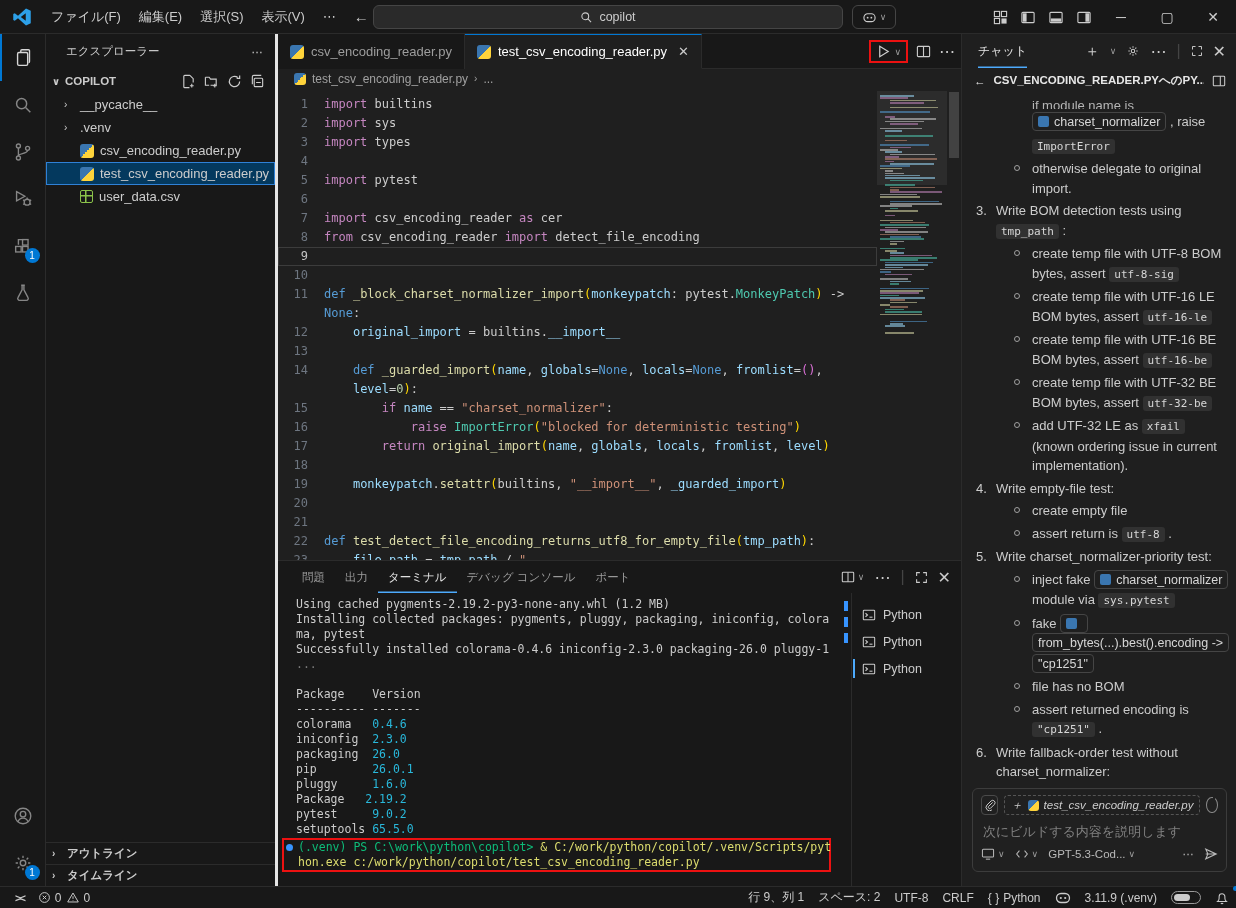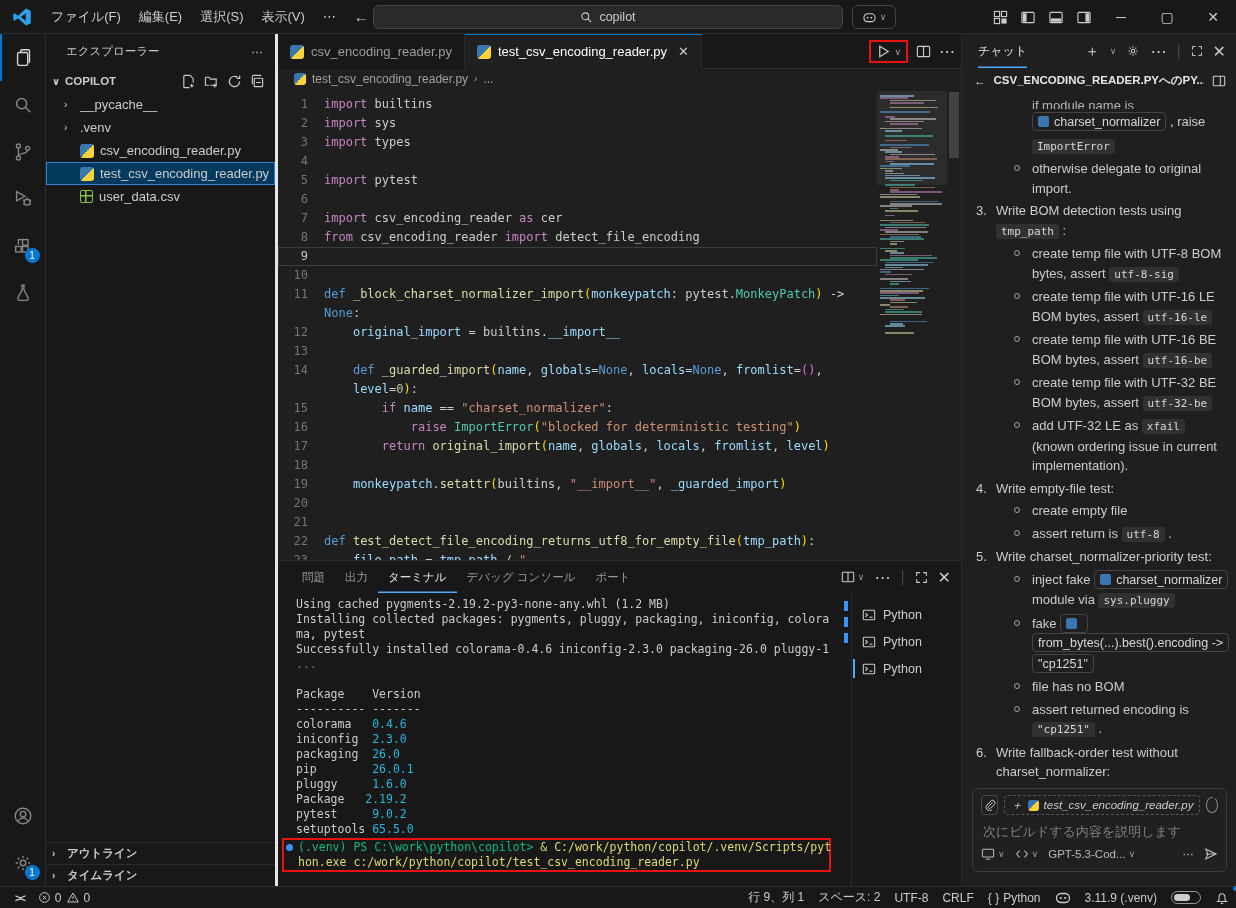--- a/index.html
+++ b/index.html
@@ -617,21 +617,21 @@
           <div class="c-row ind0"><span class="c-marker num">3.</span><span>Write BOM detection tests using <span class="c-code">tmp_path</span> :</span></div>
           <div class="c-row ind1"><span class="c-marker circle"></span><span>create temp file with UTF-8 BOM bytes, assert <span class="c-code">utf-8-sig</span></span></div>
           <div class="c-row ind1"><span class="c-marker circle"></span><span>create temp file with UTF-16 LE BOM bytes, assert <span class="c-code">utf-16-le</span></span></div>
           <div class="c-row ind1"><span class="c-marker circle"></span><span>create temp file with UTF-16 BE BOM bytes, assert <span class="c-code">utf-16-be</span></span></div>
           <div class="c-row ind1"><span class="c-marker circle"></span><span>create temp file with UTF-32 BE BOM bytes, assert <span class="c-code">utf-32-be</span></span></div>
           <div class="c-row ind1"><span class="c-marker circle"></span><span>add UTF-32 LE as <span class="c-code">xfail</span> (known ordering issue in current implementation).</span></div>
           <div class="c-row ind0"><span class="c-marker num">4.</span><span>Write empty-file test:</span></div>
           <div class="c-row ind1"><span class="c-marker circle"></span><span>create empty file</span></div>
           <div class="c-row ind1"><span class="c-marker circle"></span><span>assert return is <span class="c-code">utf-8</span> .</span></div>
           <div class="c-row ind0"><span class="c-marker num">5.</span><span>Write charset_normalizer-priority test:</span></div>
-          <div class="c-row ind1"><span class="c-marker circle"></span><span>inject fake <span class="c-chip"><span class="chip-ico"></span><span class="chip-txt">charset_normalizer</span></span> module via <span class="c-code">sys.pluggy</span></span></div>
+          <div class="c-row ind1"><span class="c-marker circle"></span><span>inject fake <span class="c-chip"><span class="chip-ico"></span><span class="chip-txt">charset_normalizer</span></span> module via <span class="c-code">sys.pytest</span></span></div>
           <div class="c-row ind1"><span class="c-marker circle"></span><span>fake <span class="c-chip"><span class="chip-ico"></span><span class="chip-txt">from_bytes(...).best().encoding -&gt; "cp1251"</span></span></span></div>
           <div class="c-row ind1"><span class="c-marker circle"></span><span>file has no BOM</span></div>
           <div class="c-row ind1"><span class="c-marker circle"></span><span>assert returned encoding is <span class="c-code">"cp1251"</span> .</span></div>
           <div class="c-row ind0"><span class="c-marker num">6.</span><span>Write fallback-order test without charset_normalizer:</span></div>
           <div class="c-row ind1"><span class="c-marker circle"></span><span>block charset_normalizer import</span></div>
         </div>
       <div class="chat-input">
         <div class="ci-row1">
           <span class="attach">
             <svg class="ic" width="12" height="12" viewBox="0 0 16 16" stroke="#cccccc" fill="none" stroke-width="1.3">

